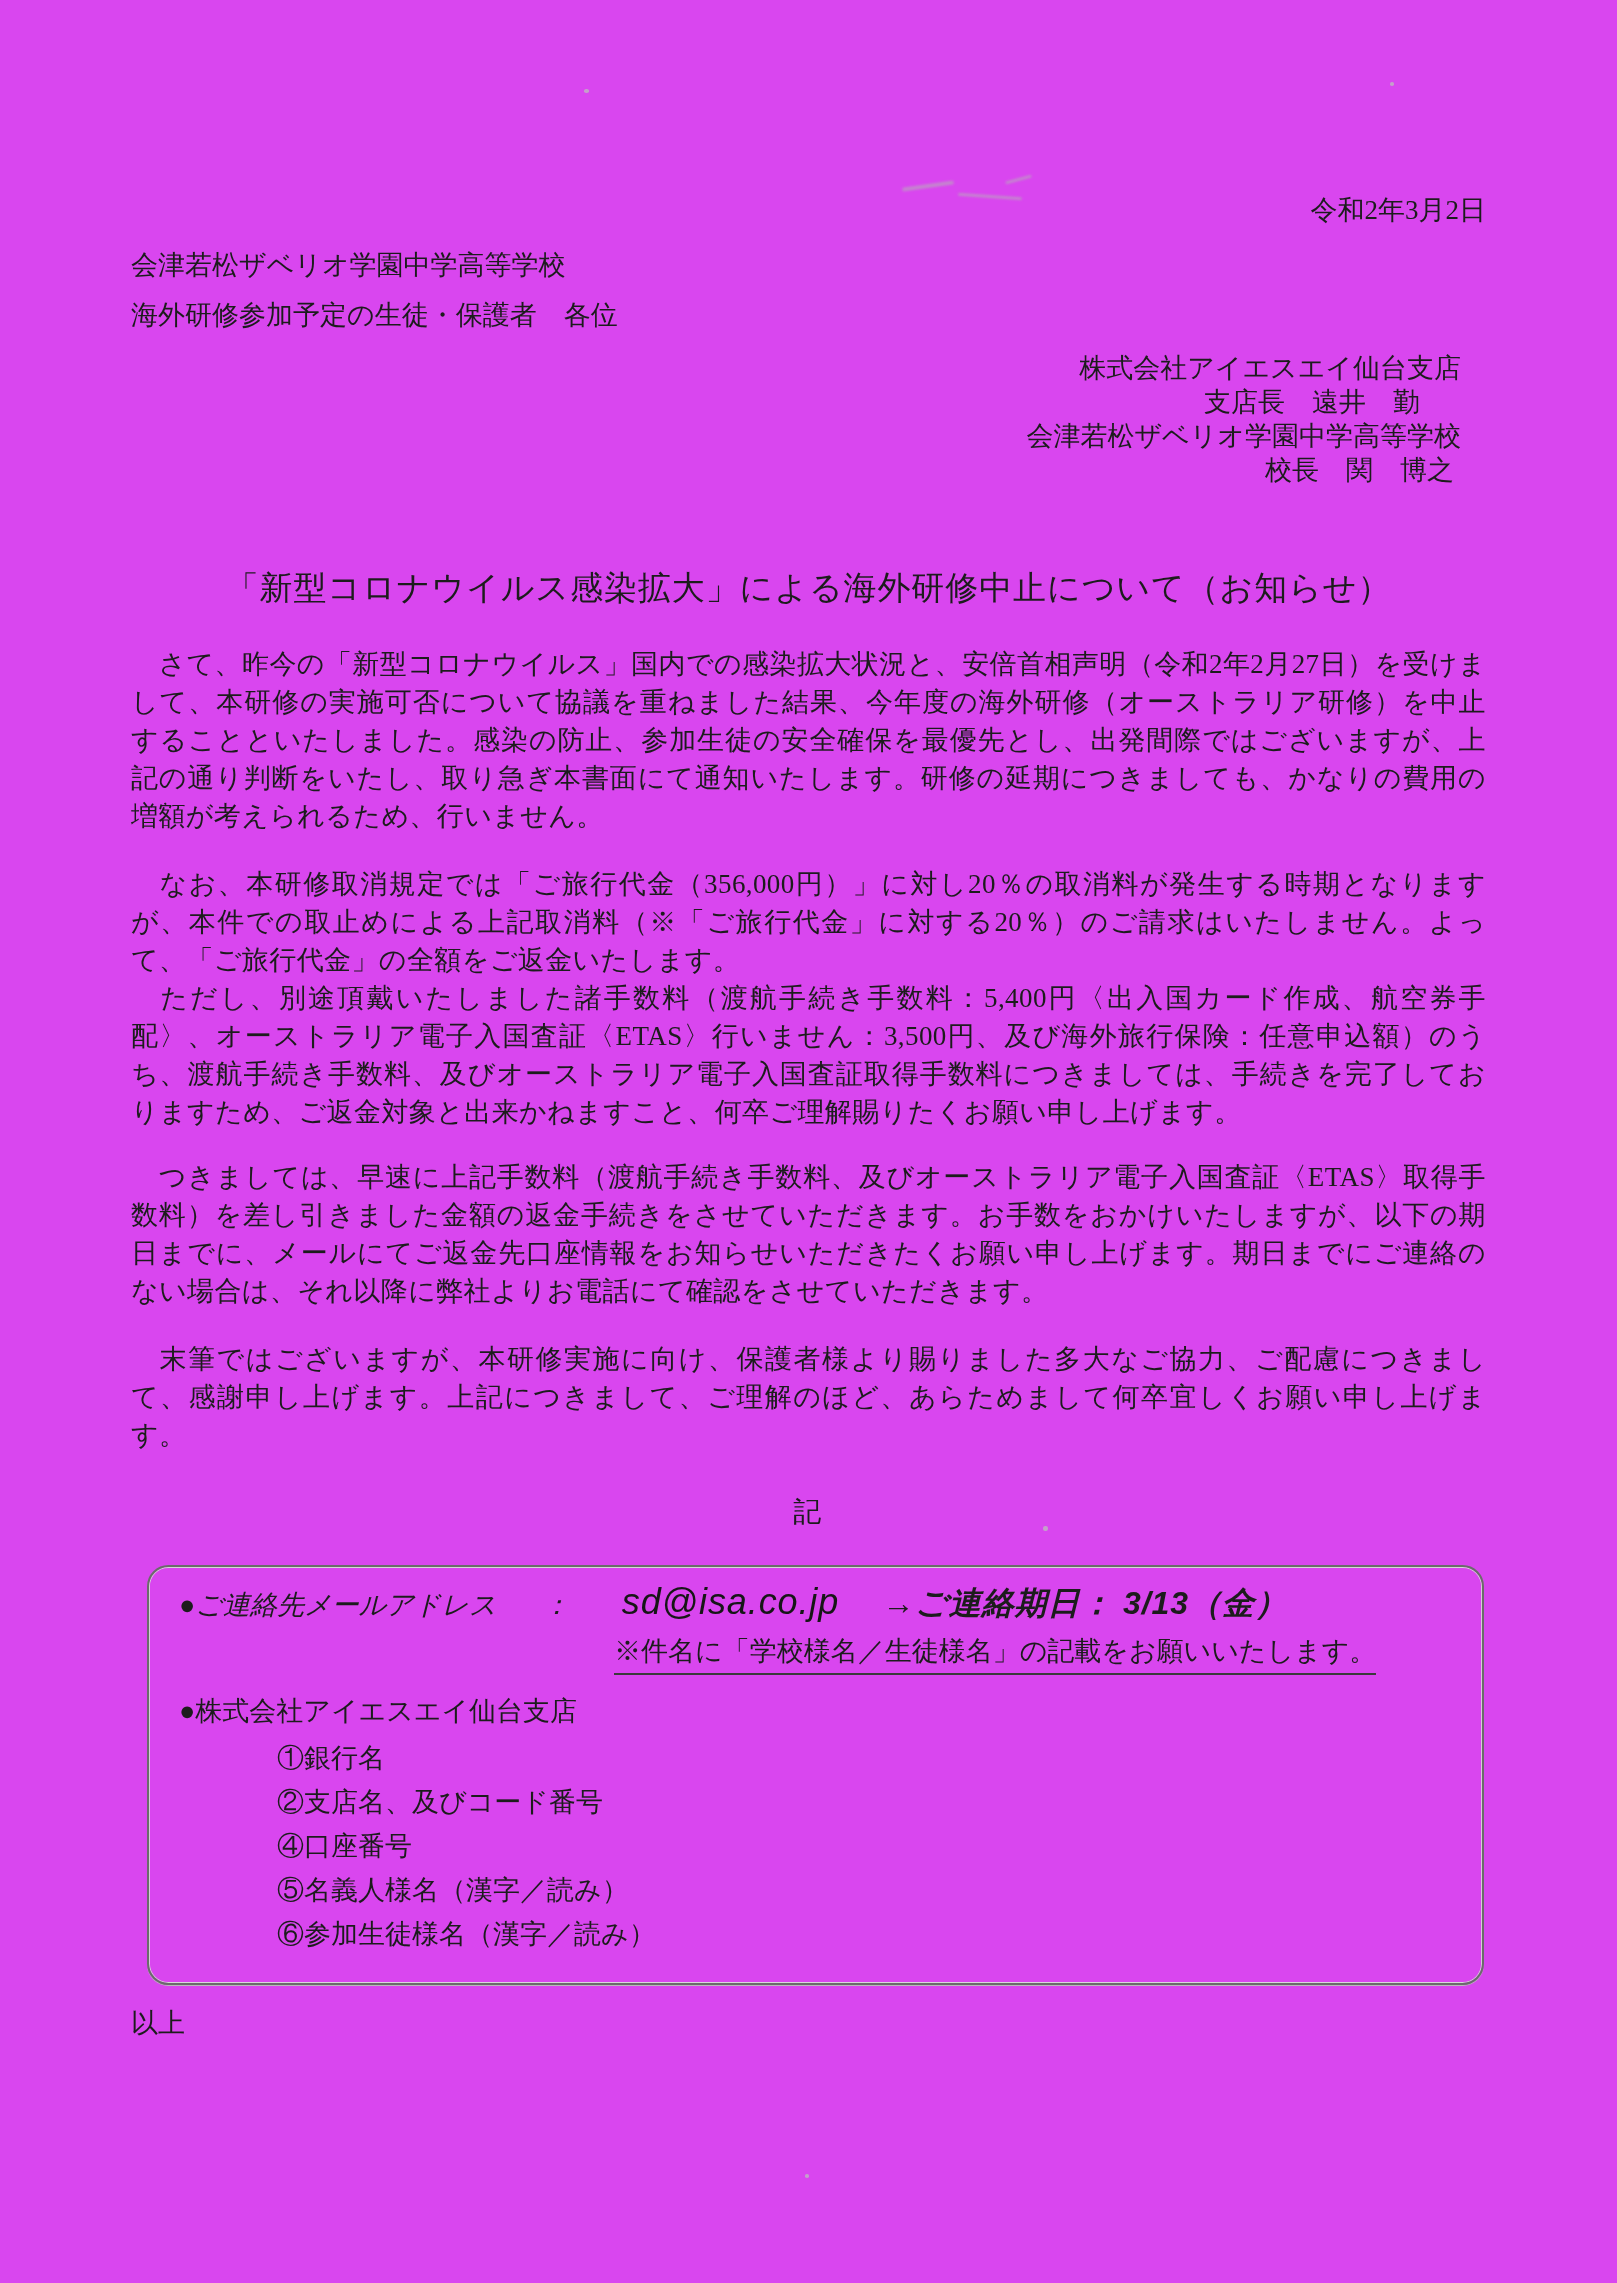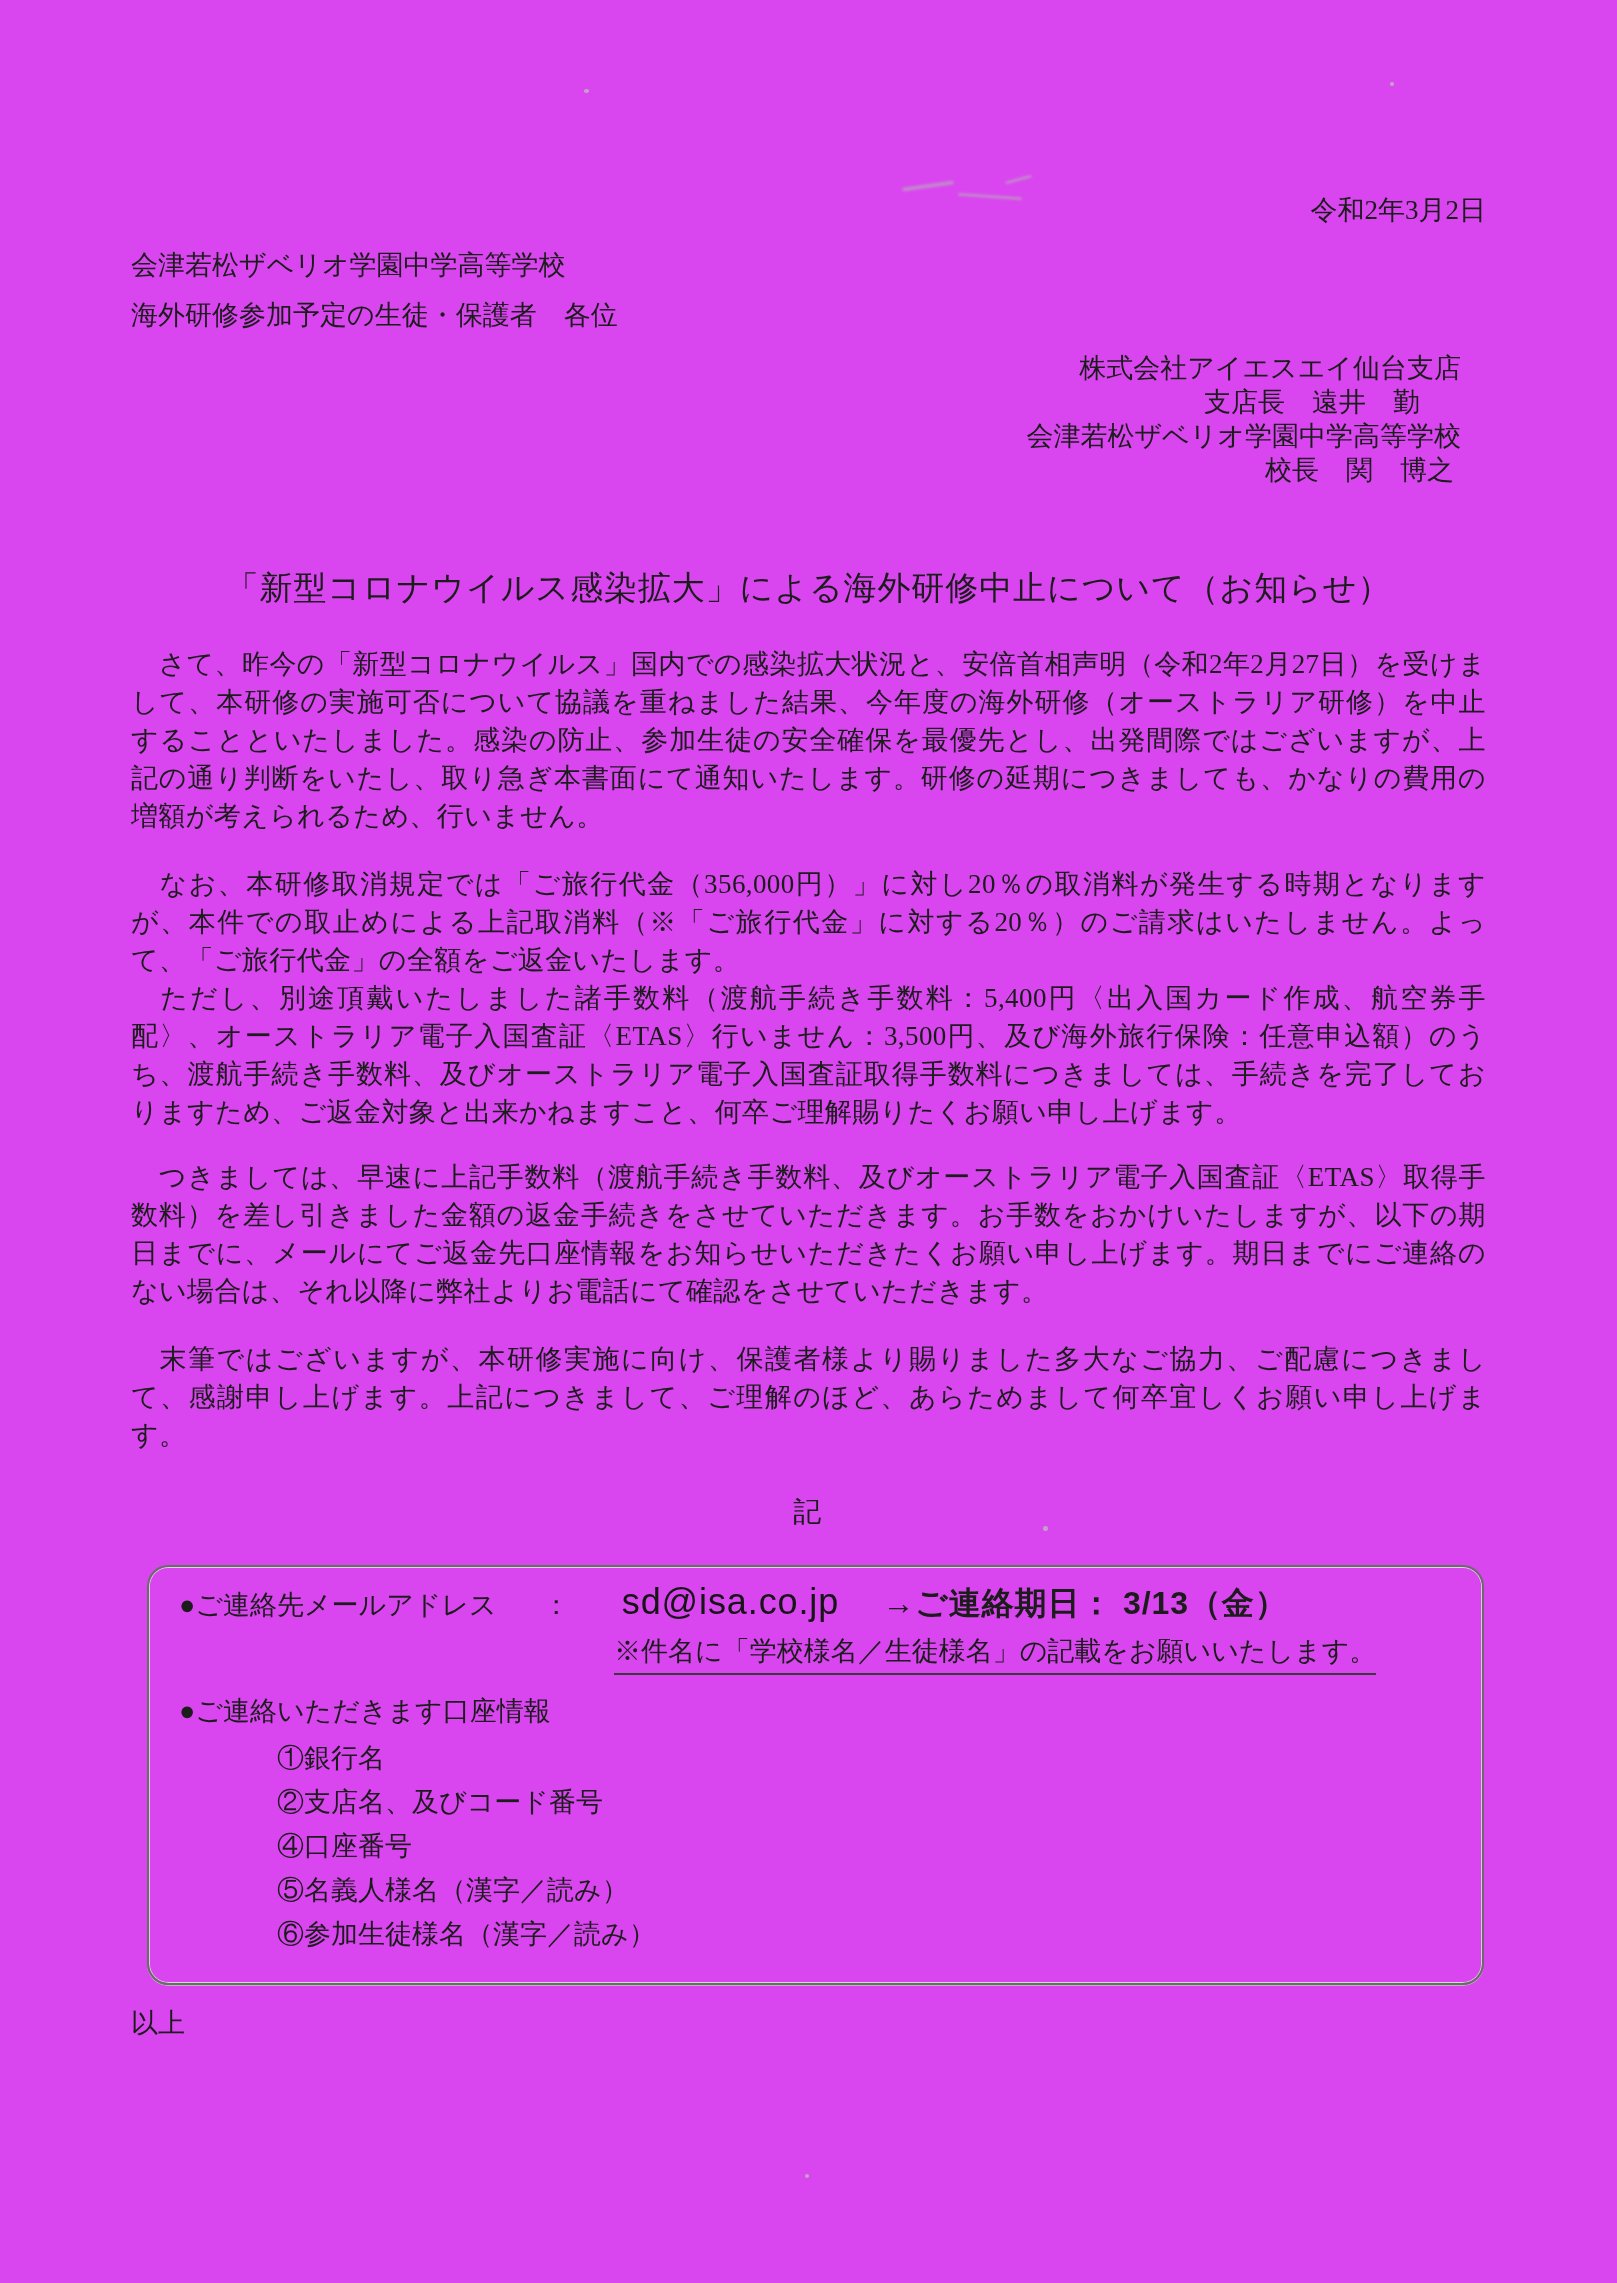--- a/index.html
+++ b/index.html
@@ -43,21 +43,21 @@
   .info-box {
     margin-top:34px;
     margin-left:16px;
     width:1337px;
     box-sizing:border-box;
     border:2.7px solid #6b6b6b;
     border-radius:21.4px;
     box-shadow:0 0.9px 0 #b9b9b9, inset 0 0 0 0.9px #d8d8d8;
     padding:14.3px 27px 27px 30px;
   }
-  .contact-row { display:flex; align-items:baseline; }
+  .contact-row { display:flex; align-items:baseline;font-style:italic; }
   .contact-label { font-size:27px; }
   .contact-colon { font-size:27px; margin-left:46px; }
   .contact-email {
     margin-left:52px;
     font-family:"Liberation Sans","DejaVu Sans",sans-serif;
     font-size:36px; letter-spacing:0.9px; color:#161616;
   }
   .contact-deadline {
     margin-left:43px;
     font-family:"Liberation Sans","DejaVu Sans",sans-serif;
@@ -111,21 +111,21 @@
     <div class="info-box">
       <div class="contact-row">
         <span class="contact-label">●ご連絡先メールアドレス</span>
         <span class="contact-colon">：</span>
         <span class="contact-email">sd@isa.co.jp</span>
         <span class="contact-deadline">→ご連絡期日： 3/13（金）</span>
       </div>
       <div class="subject-note-row">
         <span class="subject-note">※件名に「学校様名／生徒様名」の記載をお願いいたします。</span>
       </div>
-      <div class="account-label">●ご連絡いただきます口座情報</div>
+      <div class="account-label">●株式会社アイエスエイ仙台支店</div>
       <div class="account-items">
         <div>①銀行名</div>
         <div>②支店名、及びコード番号</div>
         <div>④口座番号</div>
         <div>⑤名義人様名（漢字／読み）</div>
         <div>⑥参加生徒様名（漢字／読み）</div>
       </div>
     </div>
 
     <div class="closing-line">以上</div>

